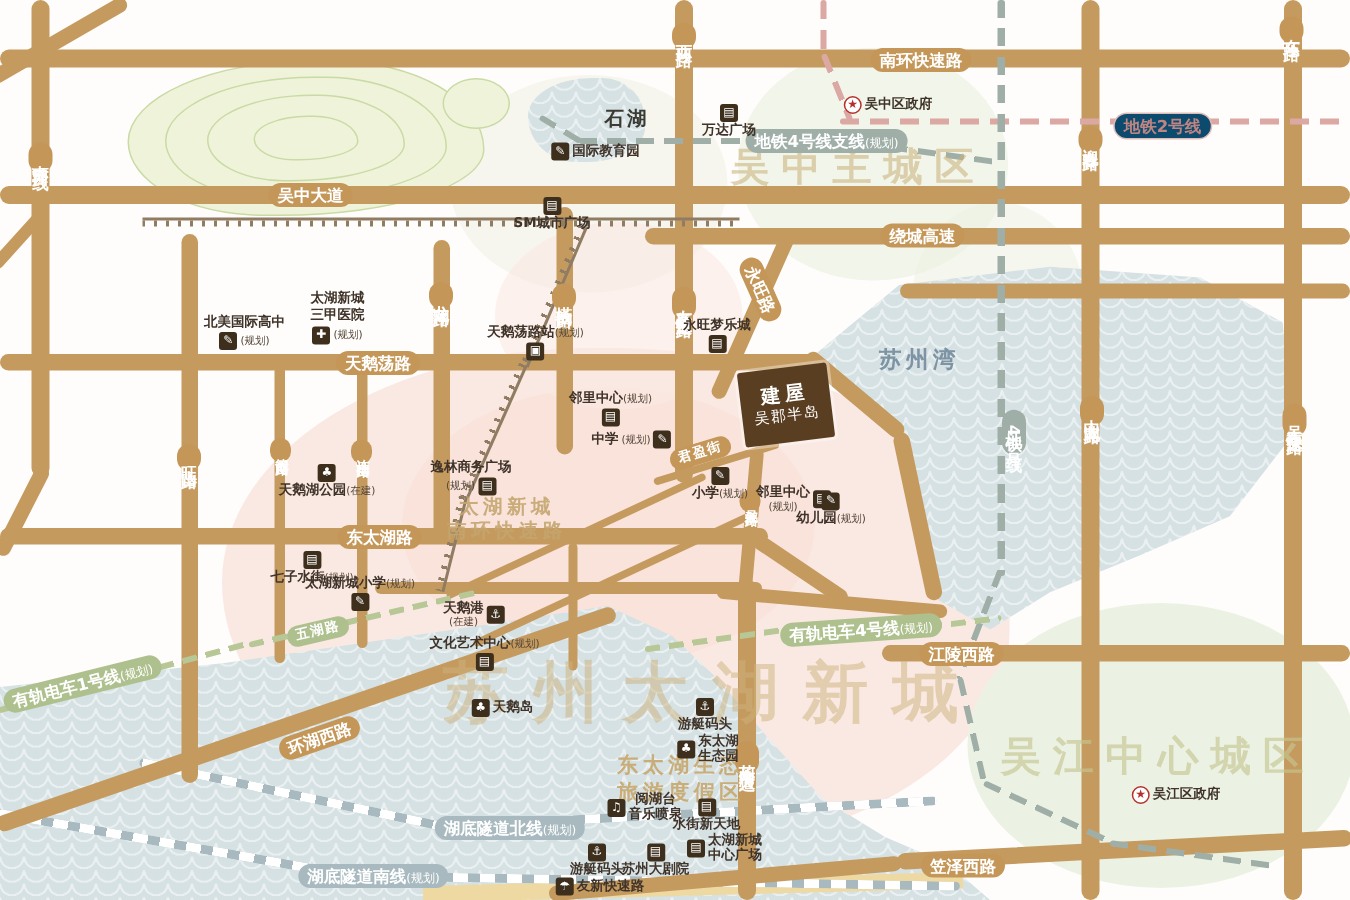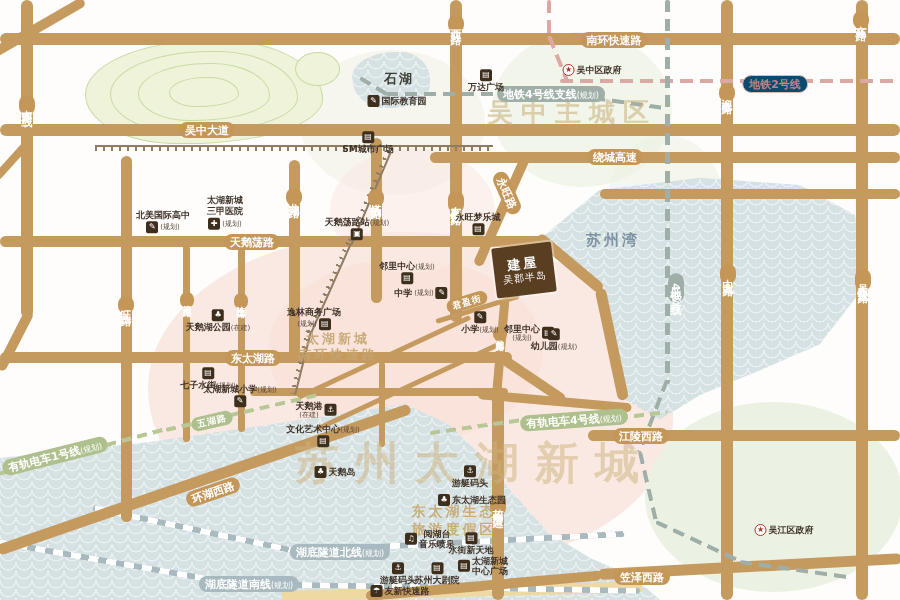--- a/index.html
+++ b/index.html
@@ -38,21 +38,21 @@
   .wm{position:absolute;z-index:5;transform:translate(-50%,-50%);color:rgba(203,177,124,.58);font-weight:bold;
       white-space:nowrap;text-align:center;line-height:1.25;}
   
   .poi{position:absolute;z-index:8;transform:translate(-50%,-50%);display:flex;align-items:center;gap:2px;
        font-size:9px;font-weight:bold;color:#40342A;white-space:nowrap;line-height:1.15;text-align:center;}
   .poi.col{flex-direction:column;gap:1px;}
   .poi .sfx{font-size:7px;color:#56483A;}
   .ic{width:12px;height:12px;background:#3E2F1D;color:#fff;font-size:8px;line-height:12px;text-align:center;
       border-radius:2px;flex:0 0 auto;font-weight:normal;}
   .ic.star{background:#fff;border:1px solid #B5302A;color:#B5302A;border-radius:50%;font-size:8px;line-height:10px;}
-  .lake-name{position:absolute;z-index:8;transform:translate(-50%,-50%);font-size:13px;font-weight:bold;color:#3B3B33;letter-spacing:2px;}
+  .lake-name{position:absolute;z-index:8;transform:translate(-50%,-50%);font-size:13px;font-weight:bold;color:#3B3B33;letter-spacing:2px;margin-left:19px;}
   .bay-name{position:absolute;z-index:8;transform:translate(-50%,-50%);font-size:15px;font-weight:bold;color:#7E93A3;letter-spacing:3px;}
   .logo{position:absolute;z-index:9;left:494px;top:245px;width:60px;height:50px;background:#5A3E22;color:#fff;
         transform:rotate(-7deg);border-radius:2px;display:flex;flex-direction:column;align-items:center;justify-content:center;
         line-height:1.2;box-shadow:0 0 0 2px rgba(255,255,255,.35);}
   .logo .l1{font-size:13px;font-weight:bold;letter-spacing:3px;}
   .logo .l2{font-size:10px;letter-spacing:1px;}
 </style>
 </head>
 <body>
 
@@ -133,20 +133,21 @@
   <div class="dash d-gray" style="left:640px;top:450px;width:73px;transform:rotate(77deg)"></div>
   <div class="dash d-gray" style="left:656px;top:520px;width:94px;transform:rotate(25deg)"></div>
   <div class="dash d-gray" style="left:740px;top:560px;width:110px;transform:rotate(8deg)"></div>
   <div class="dash d-green" style="left:-2px;top:472px;width:176px;transform:rotate(-15deg)"></div>
   <div class="dash d-green" style="left:166px;top:428px;width:155px;transform:rotate(-13deg)"></div>
   <div class="dash d-green" style="left:430px;top:431px;width:101px;transform:rotate(-8deg)"></div>
   <div class="dash d-green" style="left:618px;top:416px;width:50px;transform:rotate(-7deg)"></div>
 
   <div class="wm" style="left:475px;top:462px;font-size:44px;letter-spacing:16px;color:rgba(203,177,124,.5)">苏州太湖新城</div>
   <div class="wm" style="left:572px;top:112px;font-size:26px;letter-spacing:8px">吴中主城区</div>
+  <div class="wm" style="left:772px;top:505px;font-size:27px;letter-spacing:8px;color:rgba(196,196,145,.65)">吴江中心城区</div>
   <div class="wm" style="left:338px;top:347px;font-size:13px;letter-spacing:3px;color:rgba(195,165,110,.9)">
     <div>太湖新城</div>
     <div>南环快速路</div>
   </div>
   <div class="wm" style="left:454px;top:520px;font-size:14px;letter-spacing:3px;color:rgba(200,170,115,.95)">
     <div>东太湖生态</div>
     <div>旅游度假区</div>
   </div>
   <div class="bay-name" style="left:613px;top:240px">苏州湾</div>
 
@@ -282,21 +283,21 @@
   <div class="poi" style="left:335px;top:472px">
       <span class="ic">♣</span>
       <span>天鹅岛</span>
     </div>
   <div class="poi col" style="left:470px;top:477px">
       <span class="ic">⚓</span>
       <span>游艇码头</span>
     </div>
   <div class="poi" style="left:472px;top:500px">
       <span class="ic">♣</span>
-      <span style="display:flex;flex-direction:row">
+      <span style="display:flex;flex-direction:column">
         <span>东太湖</span>
         <span>生态园</span>
       </span>
     </div>
   <div class="poi" style="left:430px;top:539px">
       <span class="ic">♫</span>
       <span style="display:flex;flex-direction:column">
         <span>阅湖台</span>
         <span>音乐喷泉</span>
       </span>

